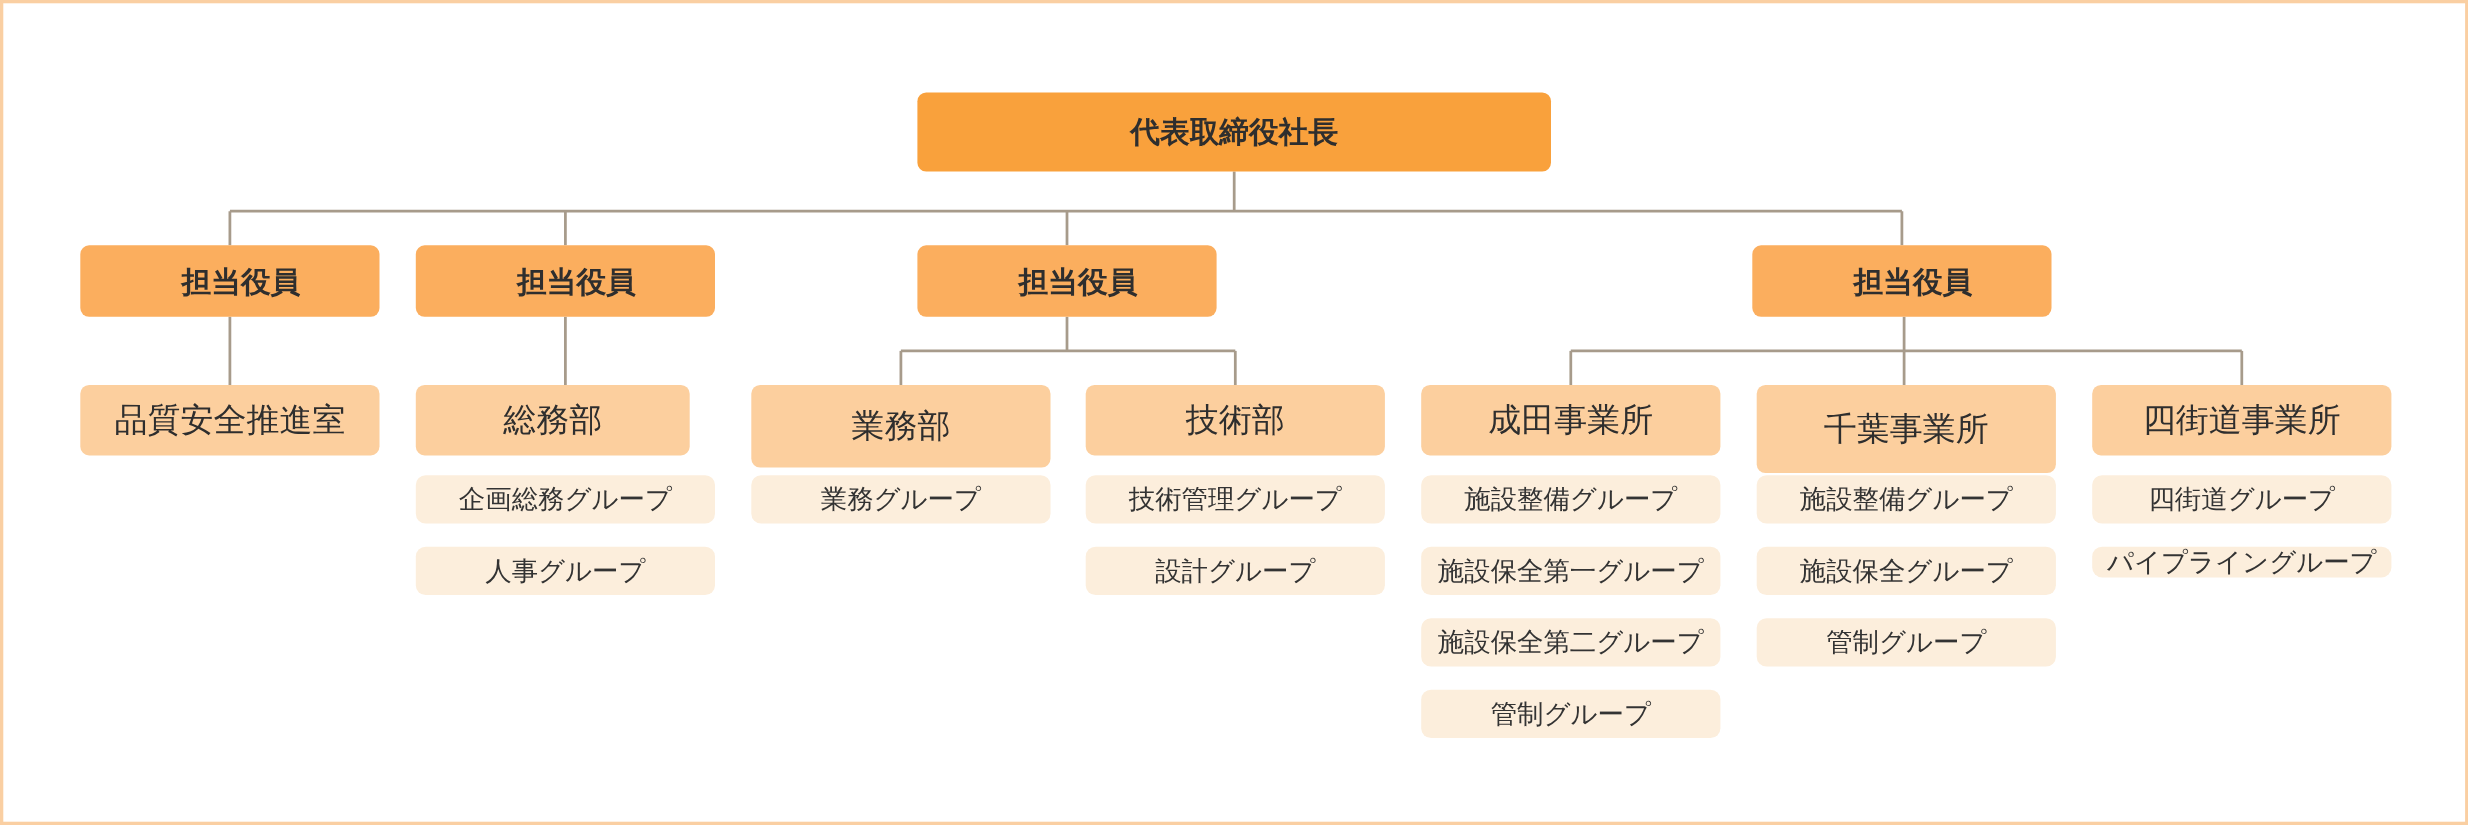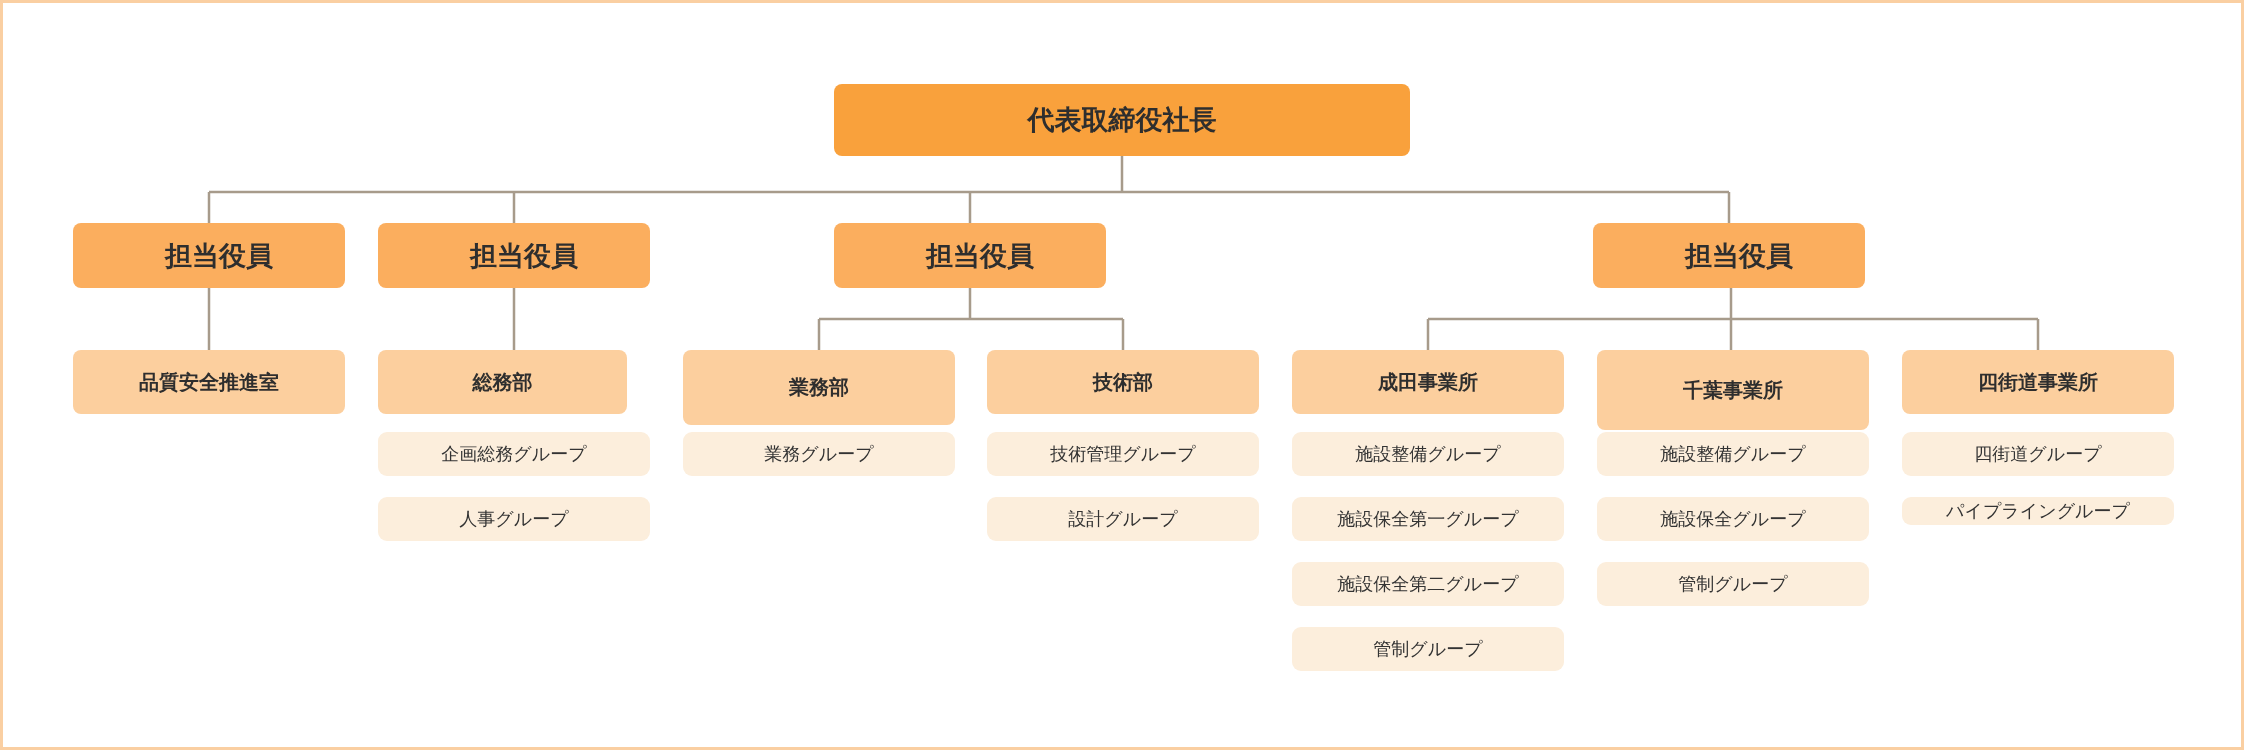--- a/index.html
+++ b/index.html
@@ -37,22 +37,22 @@
     justify-content:center;
     box-sizing:border-box;
     border-radius:8px;
     color:var(--text);
     white-space:nowrap;
     
     transform:translate(-3px,-3px);
   }
   .level1{background:var(--level1);font-size:27px;font-weight:700;}
   .level2{background:var(--level2);font-size:27px;font-weight:700;padding-left:20px;}
-  .level3{background:var(--level3);font-size:20px;font-weight:700;}
-  .group{background:var(--group);font-size:18px;font-weight:400;color:var(--group-text);border-radius:9px;}
+  .level3{background:var(--level3);font-size:30px;font-weight:400;}
+  .group{background:var(--group);font-size:24px;font-weight:400;color:var(--group-text);border-radius:9px;}
 </style>
 </head>
 <body>
 
 <div class="canvas">
 
   <svg class="connectors" viewBox="0 0 2244 750" width="2244" height="750">
     <g stroke="#A79B8B" stroke-width="2.5" fill="none">
 
       <line x1="1122" y1="156" x2="1122" y2="192"></line>

